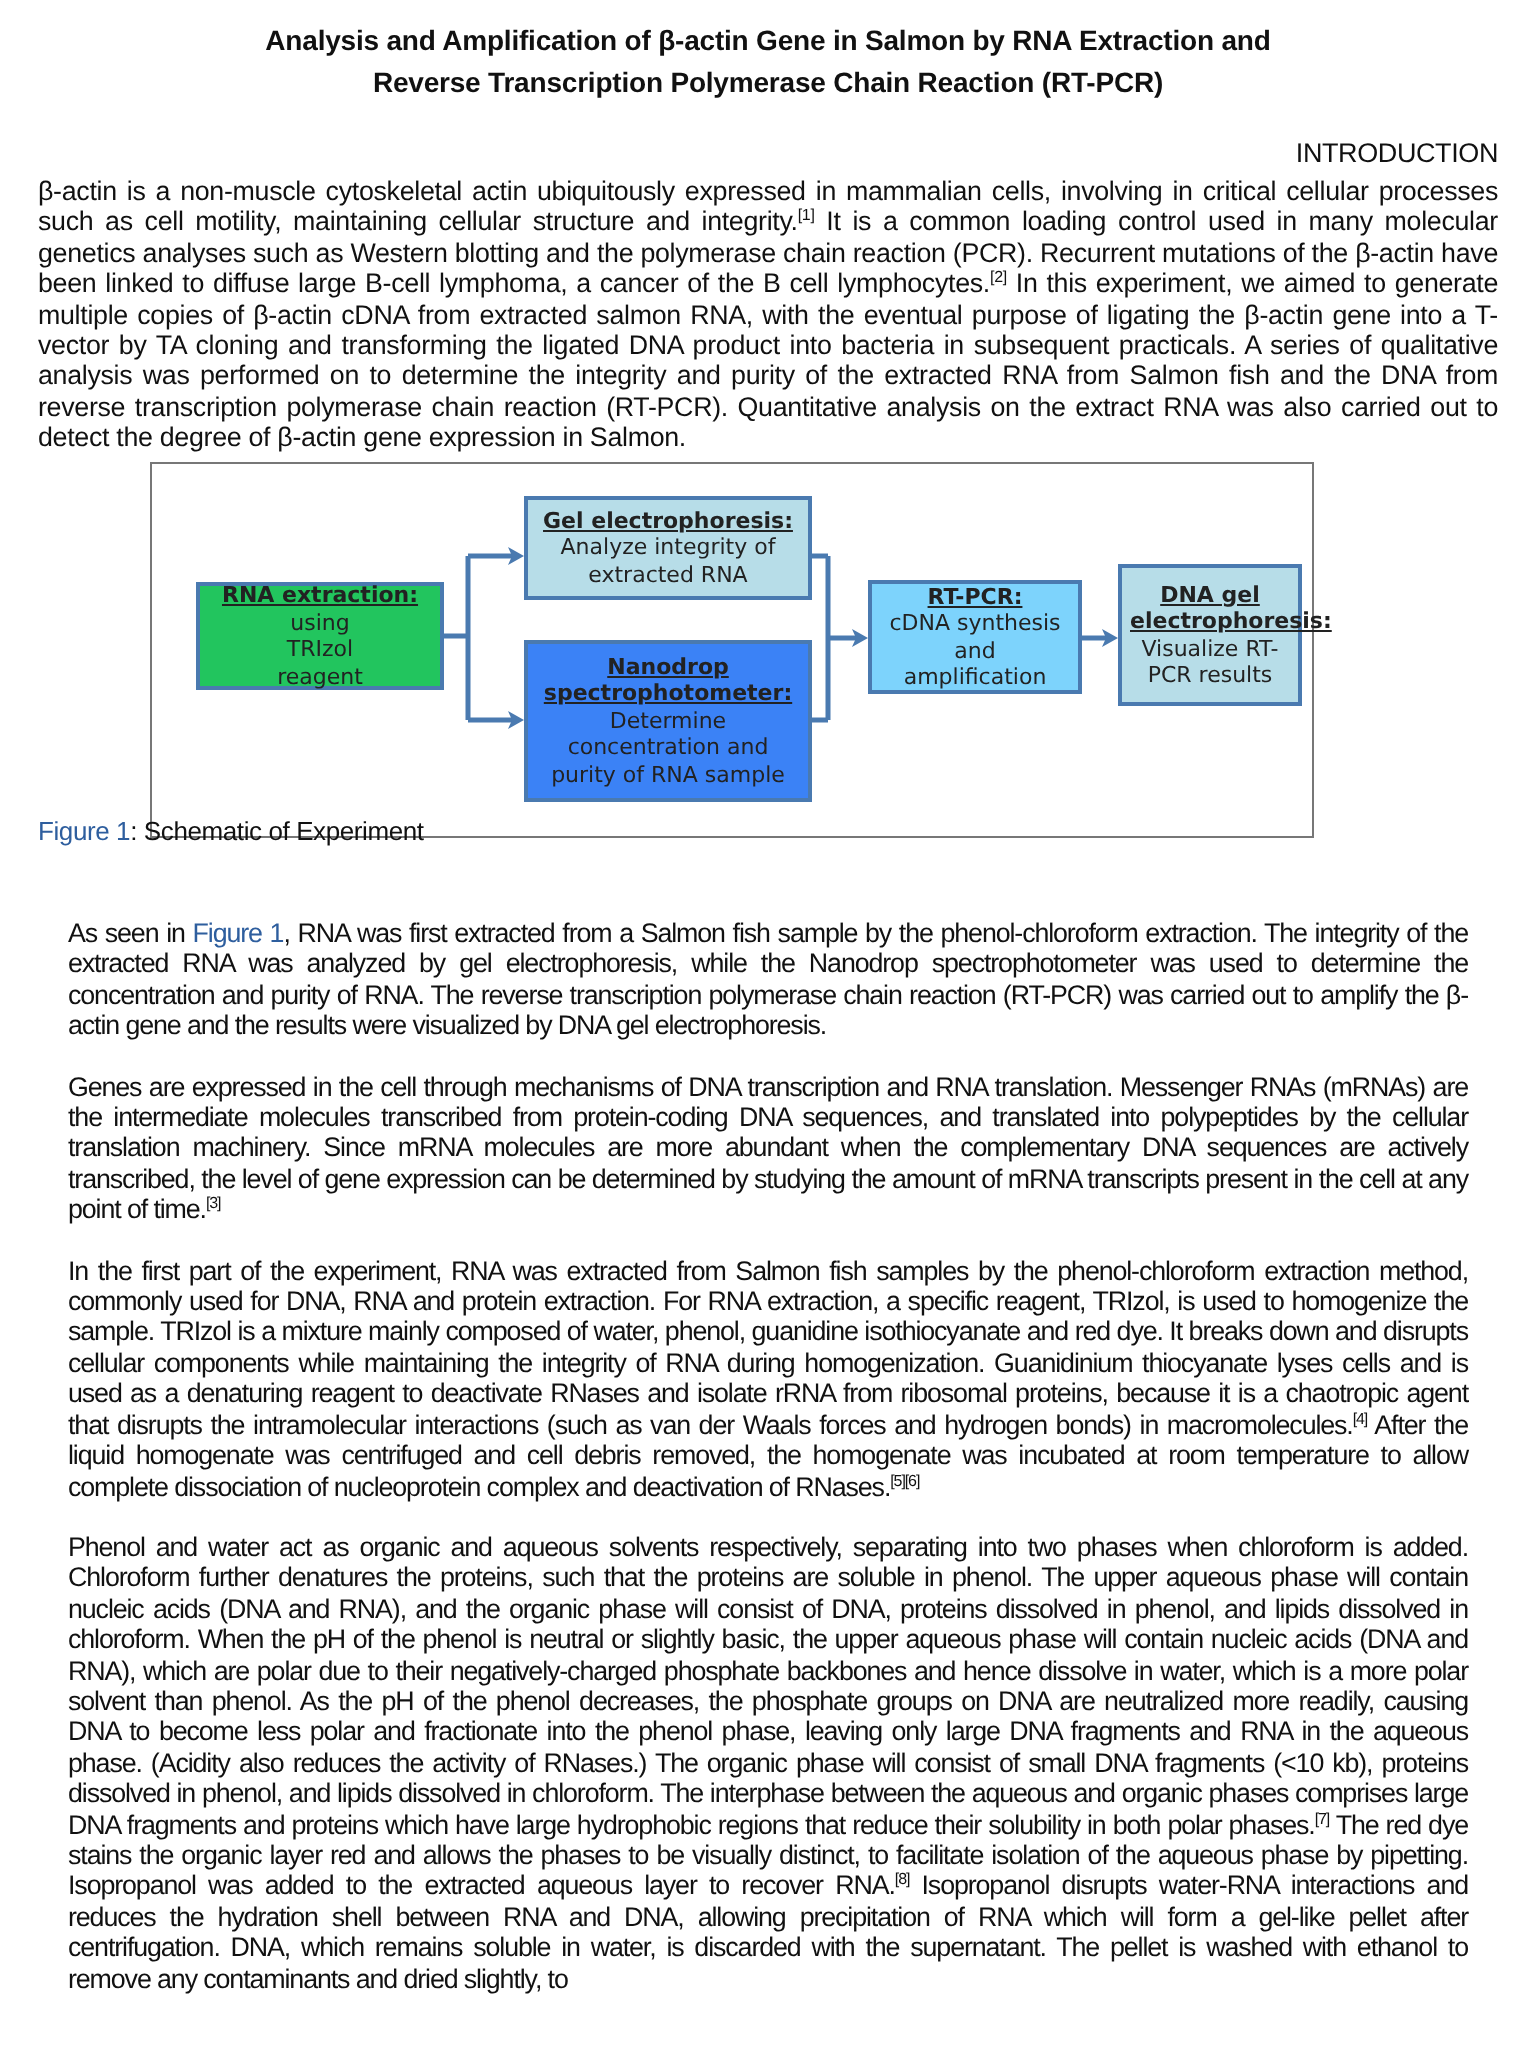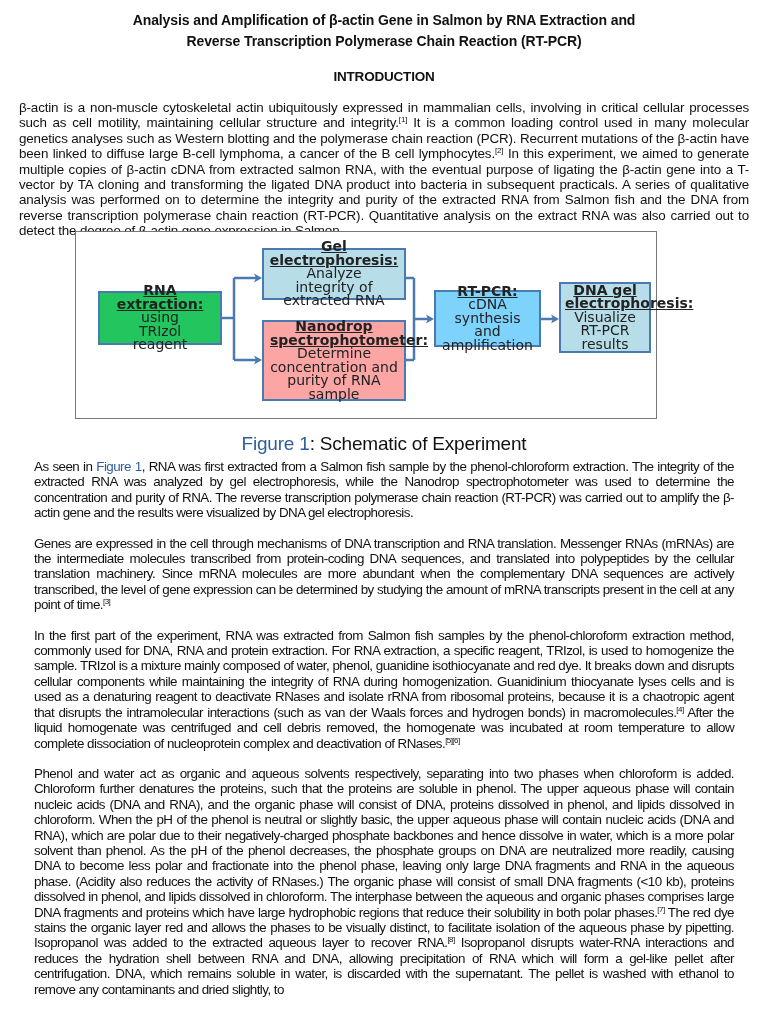--- a/index.html
+++ b/index.html
@@ -1,27 +1,27 @@
 <!DOCTYPE html>
 <html><head>
 <meta charset="utf-8">
 <style>
   html, body { margin: 0; padding: 0; background: #ffffff; }
   body { width: 768px; height: 1024px; overflow: hidden; position: relative; color: #111; }
   .page { position: absolute; left: 19px; top: 0; width: 730px; font-family: "Liberation Sans", sans-serif; }
   .title { font-family: "Liberation Sans", sans-serif; font-weight: bold; font-size: 14px; text-align: center; line-height: 21px; margin: 10px 0 0 0; letter-spacing: -0.1px; }
-  .section-heading { font-weight: bold; font-size: 13.5px; text-align: center; margin: 17px 0 16px 0; line-height: 15px; letter-spacing: -0.2px; }
+  .section-heading { font-weight: normal; font-size: 13.5px; text-align: right; margin: 17px 0 4px 0; line-height: 15px; letter-spacing: -0.2px; }
   p.body { font-size: 13.4px; line-height: 15.4px; text-align: justify; margin: 0; letter-spacing: -0.15px; }
   p.cond { font-size: 13.4px; line-height: 15.4px; text-align: justify; margin: 15px; letter-spacing: -0.55px; word-spacing: 0px; }
   sup { font-size: 8px; line-height: 0; vertical-align: 5px; }
   .link { color: #2e5e9e; }
   .figure { position: absolute; left: 75px; top: 231px; width: 580px; height: 186px; border: 1px solid #777; background: #fff; }
-  .box { position: absolute; background: #b7dde8; border: 2px solid #4a7ab0; box-sizing: border-box; font-family: "DejaVu Sans", sans-serif; font-size: 14px; line-height: 13.5px; text-align: center; color: #222; display: flex; flex-direction: column; justify-content: center; }
+  .box { position: absolute; background: #b7dde8; border: 2px solid #4a7ab0; box-sizing: border-box; font-family: "DejaVu Sans", sans-serif; font-size: 11px; line-height: 13.5px; text-align: center; color: #222; display: flex; flex-direction: column; justify-content: center; }
   .box .h { font-weight: bold; text-decoration: underline; }
-  .caption { position: absolute; left: 0; width: 730px; top: 436px; text-align: center; font-size: 19px; line-height: 16px; letter-spacing: -0.2px; }
+  .caption { position: absolute; left: 0; width: 730px; top: 408px; font-size: 13px; line-height: 16px; letter-spacing: -0.2px; }
   .caption .link { color: #2e5e9e; }
   svg.arrows { position: absolute; left: 0; top: 0; }
 </style>
 </head>
 <body>
 
 <div class="page">
   <h1 class="title">
     <span>Analysis and Amplification of β-actin Gene in Salmon by RNA Extraction and</span><br>
     <span>Reverse Transcription Polymerase Chain Reaction (RT-PCR)</span>
@@ -59,21 +59,21 @@
   <div class="box" style="left: 22px; top: 59px; width: 124px; height: 54px; background: #22c55e; border-color: rgb(74, 122, 176);">
     <span class="h">RNA extraction:</span>
     <span style="padding:0 28px;">using TRIzol reagent</span>
   </div>
 
   <div class="box" style="left: 186px; top: 16px; width: 144px; height: 52px; background: rgb(183, 221, 232); border-color: rgb(74, 122, 176);">
     <span class="h">Gel electrophoresis:</span>
     <span style="padding:0 16px;">Analyze integrity of extracted RNA</span>
   </div>
 
-  <div class="box" style="left: 186px; top: 88px; width: 144px; height: 81px; background: #fca5a5; border-color: rgb(74, 122, 176);">
+  <div class="box" style="left: 186px; top: 88px; width: 144px; height: 81px; background: #3b82f6; border-color: rgb(74, 122, 176);">
     <span class="h" style="padding:0 6px;">Nanodrop spectrophotometer:</span>
     <span style="padding:0 6px;">Determine concentration and purity of RNA sample</span>
   </div>
 
   <div class="box" style="left: 358px; top: 58px; width: 107px; height: 57px; background: #7dd3fc; border-color: rgb(74, 122, 176);">
     <span class="h">RT-PCR:</span>
     <span style="padding:0 4px;">cDNA synthesis and amplification</span>
   </div>
 
   <div class="box" style="left: 483px; top: 50px; width: 92px; height: 71px; background: rgb(183, 221, 232); border-color: rgb(74, 122, 176);">

